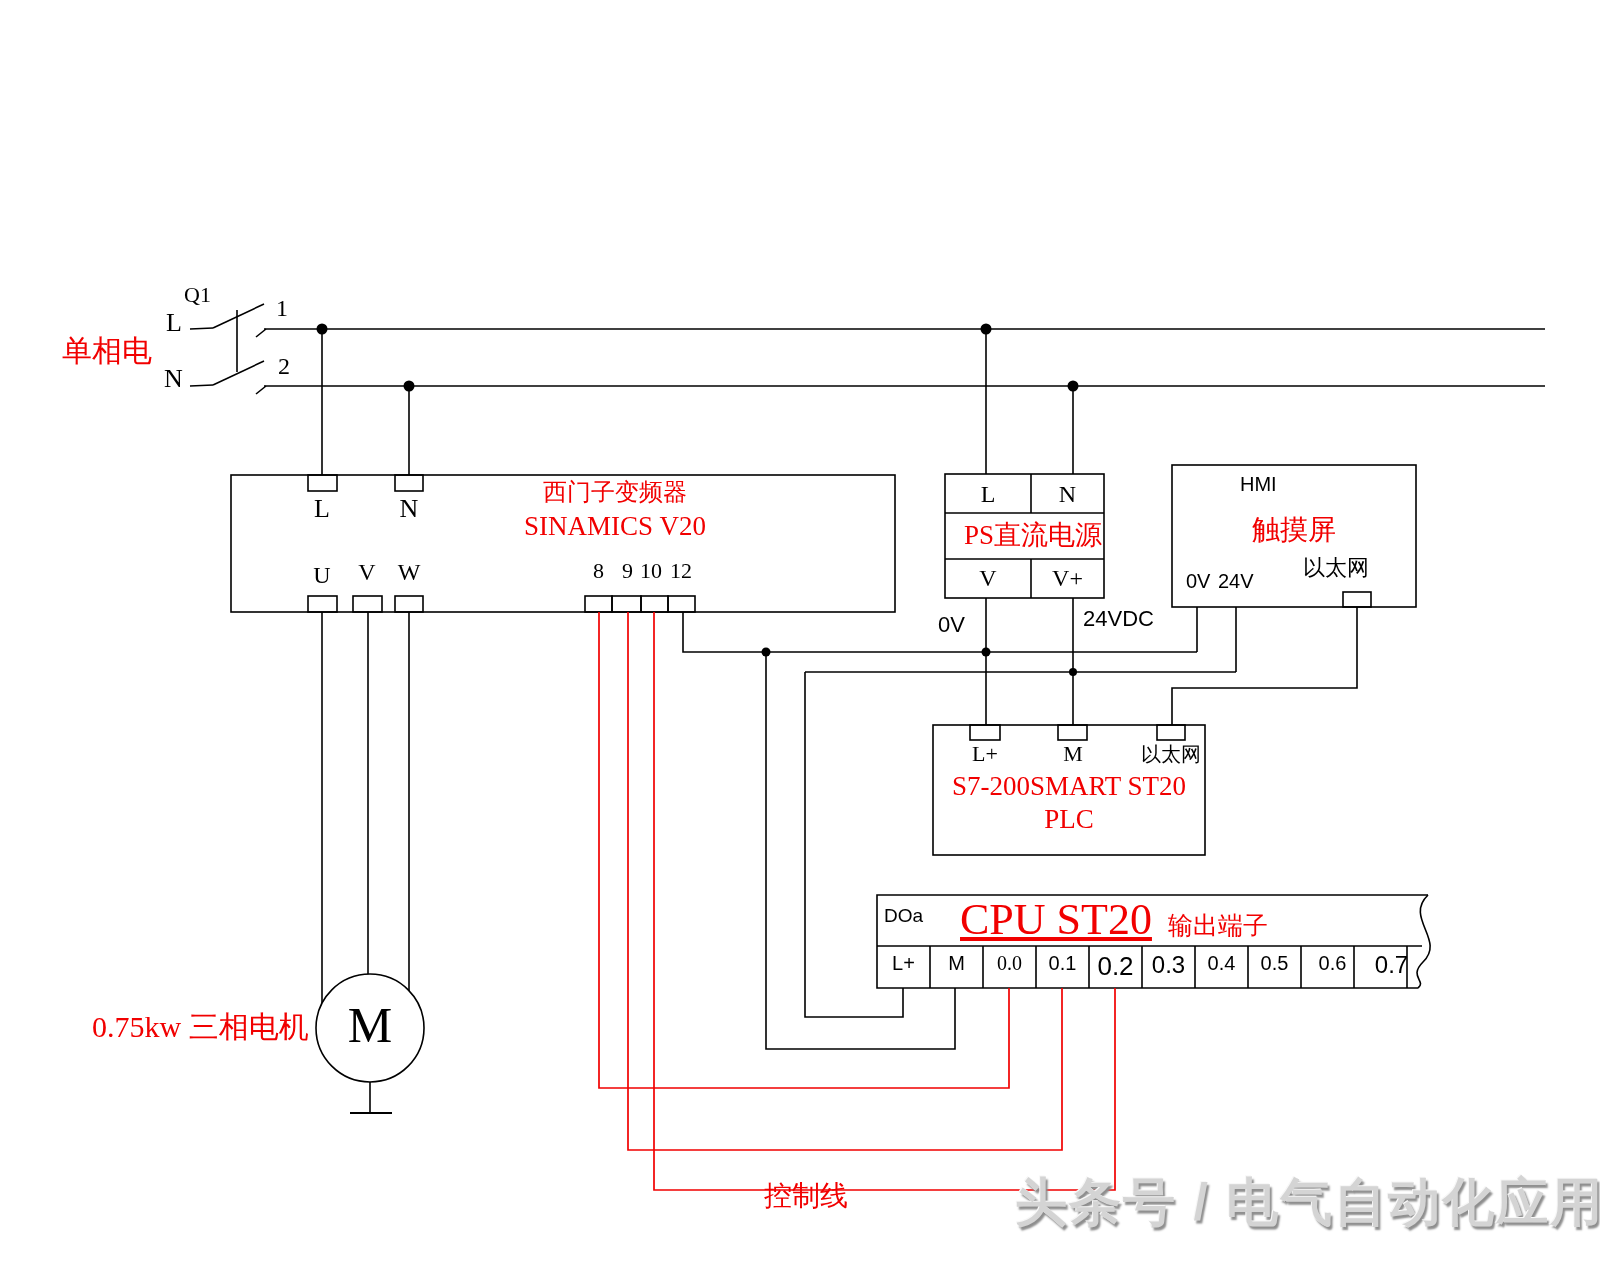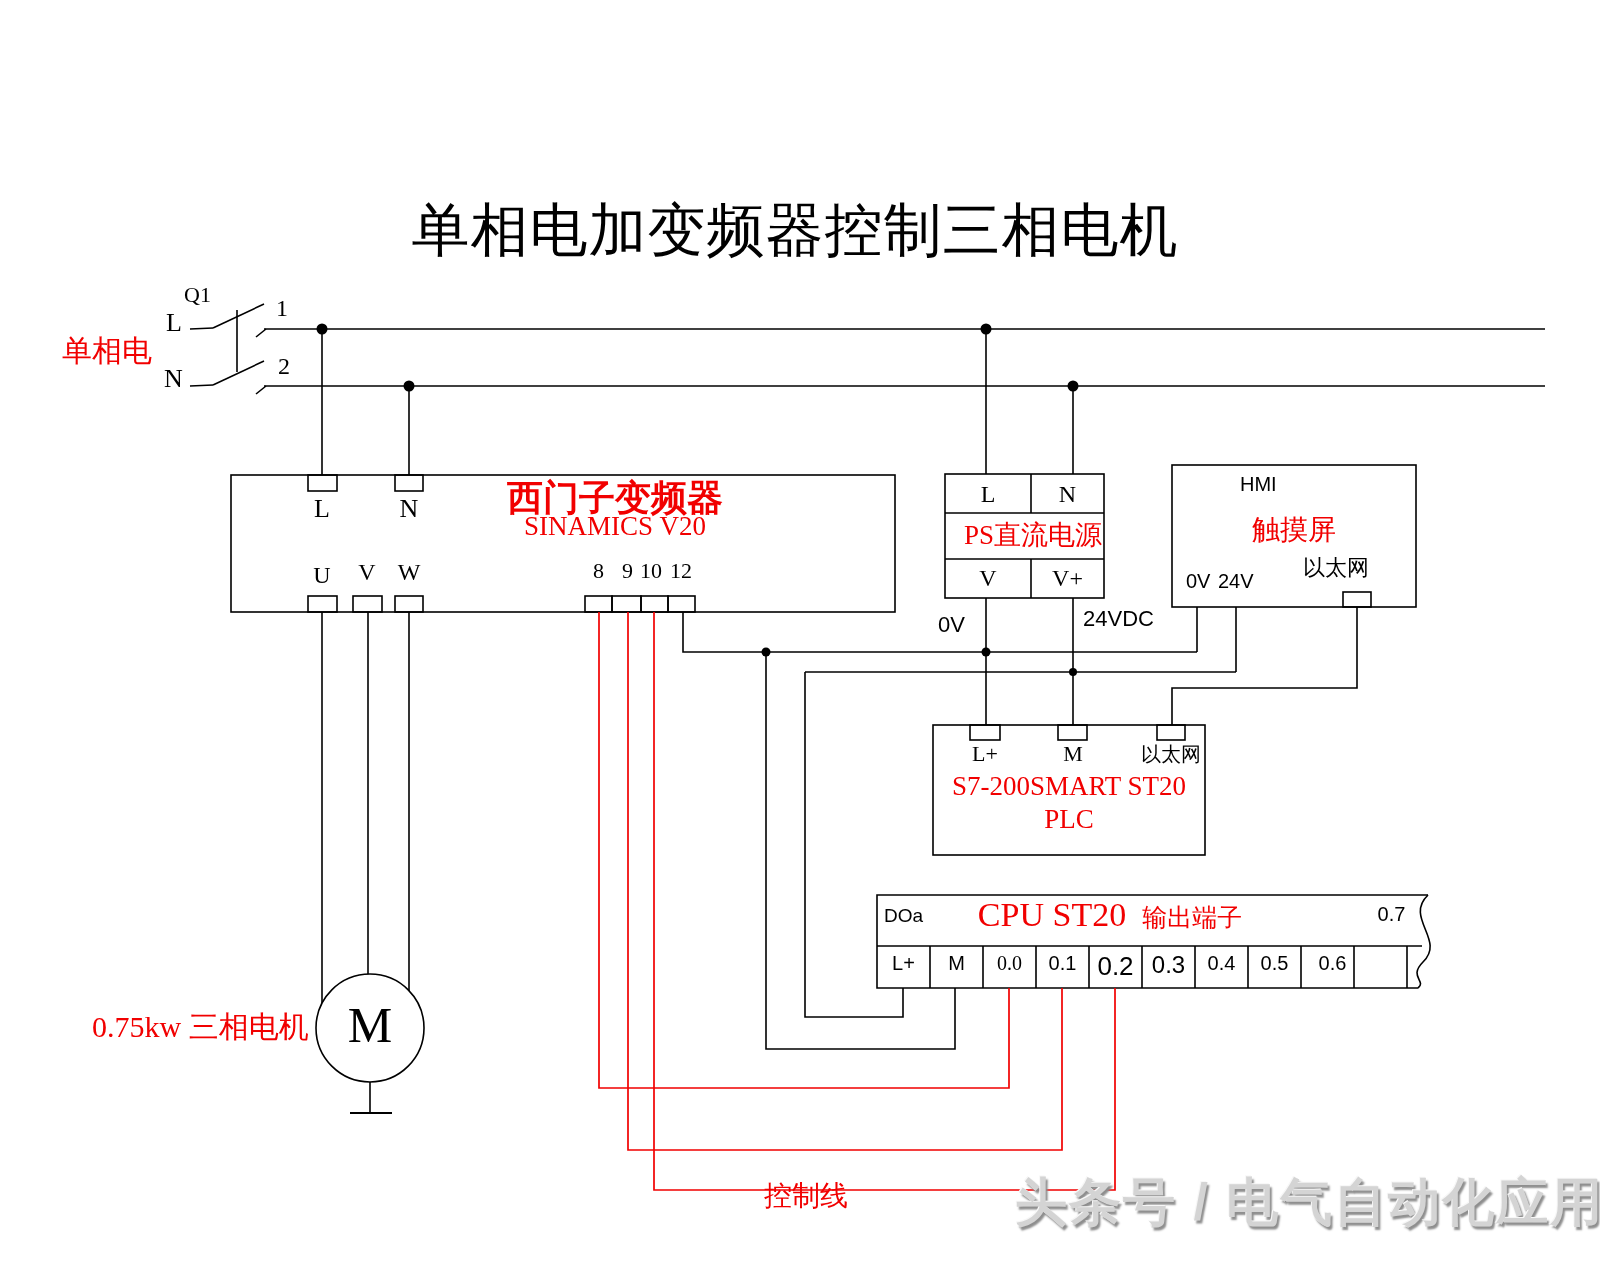--- a/index.html
+++ b/index.html
@@ -99,32 +99,31 @@
       <circle cx="322" cy="329" r="5.5"></circle>
       <circle cx="986" cy="329" r="5.5"></circle>
       <circle cx="409" cy="386" r="5.5"></circle>
       <circle cx="1073" cy="386" r="5.5"></circle>
       <circle cx="766" cy="652" r="4.5"></circle>
       <circle cx="986" cy="652" r="4.5"></circle>
       <circle cx="1073" cy="672" r="4"></circle>
     </g>
   </svg>
 
-  <div class="lbl title ctr" style="left:390px;top:202px;width:810px;">单相电加变频器控制三相电机</div>
 
   <div class="lbl red" style="left:62px;top:336px;font-size:30px;font-family:Liberation Serif, serif;">单相电</div>
   <div class="lbl" style="left:184px;top:284px;font-size:22px;">Q1</div>
   <div class="lbl" style="left:166px;top:310px;font-size:26px;">L</div>
   <div class="lbl" style="left:164px;top:366px;font-size:26px;">N</div>
   <div class="lbl" style="left:276px;top:296px;font-size:24px;">1</div>
   <div class="lbl" style="left:278px;top:354px;font-size:24px;">2</div>
 
   <div class="lbl ctr" style="left:306px;top:496px;width:32px;font-size:26px;">L</div>
   <div class="lbl ctr" style="left:393px;top:496px;width:32px;font-size:26px;">N</div>
-  <div class="lbl red ctr" style="left:500px;top:480px;width:230px;font-size:36px;font-weight:bold;">西门子变频器</div>
+  <div class="lbl red ctr" style="left:500px;top:480px;width:230px;font-size:24px;">西门子变频器</div>
   <div class="lbl red ctr" style="left:500px;top:513px;width:230px;font-size:27px;">SINAMICS V20</div>
   <div class="lbl ctr" style="left:306px;top:563px;width:32px;font-size:24px;">U</div>
   <div class="lbl ctr" style="left:351px;top:560px;width:32px;font-size:24px;">V</div>
   <div class="lbl ctr" style="left:393px;top:560px;width:32px;font-size:24px;">W</div>
   <div class="lbl ctr" style="left:585px;top:560px;width:27px;font-size:22px;">8</div>
   <div class="lbl ctr" style="left:614px;top:560px;width:27px;font-size:22px;">9</div>
   <div class="lbl ctr" style="left:636px;top:560px;width:30px;font-size:22px;">10</div>
   <div class="lbl ctr" style="left:666px;top:560px;width:30px;font-size:22px;">12</div>
 
   <div class="lbl ctr" style="left:945px;top:482px;width:86px;font-size:24px;">L</div>
@@ -142,33 +141,33 @@
   <div class="lbl sans" style="left:1218px;top:571px;font-size:20px;">24V</div>
 
   <div class="lbl ctr" style="left:966px;top:743px;width:38px;font-size:22px;">L+</div>
   <div class="lbl ctr" style="left:1054px;top:743px;width:38px;font-size:22px;">M</div>
   <div class="lbl ctr" style="left:1138px;top:744px;width:66px;font-size:20px;">以太网</div>
   <div class="lbl red ctr" style="left:930px;top:773px;width:278px;font-size:27px;">S7-200SMART ST20</div>
   <div class="lbl red ctr" style="left:930px;top:806px;width:278px;font-size:27px;">PLC</div>
 
   <div class="lbl sans" style="left:884px;top:906px;font-size:19px;">DOa</div>
   <div class="lbl" style="left:960px;top:898px;width:300px;text-align:center;">
-    <span class="red" style="font-size:34px;">CPU ST20</span>
+    <span class="red" style="font-size:44px;text-decoration:underline;">CPU ST20</span>
     <span class="red" style="font-size:25px;margin-left:12px;">输出端子</span>
   </div>
   <div class="lbl sans ctr" style="left:877px;top:953px;width:53px;font-size:20px;">L+</div>
   <div class="lbl sans ctr" style="left:930px;top:953px;width:53px;font-size:20px;">M</div>
   <div class="lbl sans ctr" style="left:983px;top:953px;width:53px;font-size:20px;font-family:Liberation Serif, serif;">0.0</div>
   <div class="lbl sans ctr" style="left:1036px;top:953px;width:53px;font-size:20px;">0.1</div>
   <div class="lbl sans ctr" style="left:1089px;top:953px;width:53px;font-size:26px;">0.2</div>
   <div class="lbl sans ctr" style="left:1142px;top:953px;width:53px;font-size:24px;">0.3</div>
   <div class="lbl sans ctr" style="left:1195px;top:953px;width:53px;font-size:20px;">0.4</div>
   <div class="lbl sans ctr" style="left:1248px;top:953px;width:53px;font-size:20px;">0.5</div>
   <div class="lbl sans ctr" style="left:1301px;top:953px;width:63px;font-size:20px;">0.6</div>
-  <div class="lbl sans ctr" style="left:1354px;top:904px;width:75px;font-size:20px;">0.7</div>
+  <div class="lbl sans ctr" style="left:1354px;top:953px;width:75px;font-size:24px;">0.7</div>
 
   <div class="lbl red" style="left:92px;top:1012px;font-size:30px;">0.75kw 三相电机</div>
   <div class="lbl ctr" style="left:340px;top:1000px;width:60px;font-size:50px;">M</div>
 
   <div class="lbl red" style="left:764px;top:1182px;font-size:28px;">控制线</div>
   <div class="lbl wm" style="left:1015px;top:1176px;">头条号 / 电气自动化应用</div>
 
 </div>
 
 </body></html>

